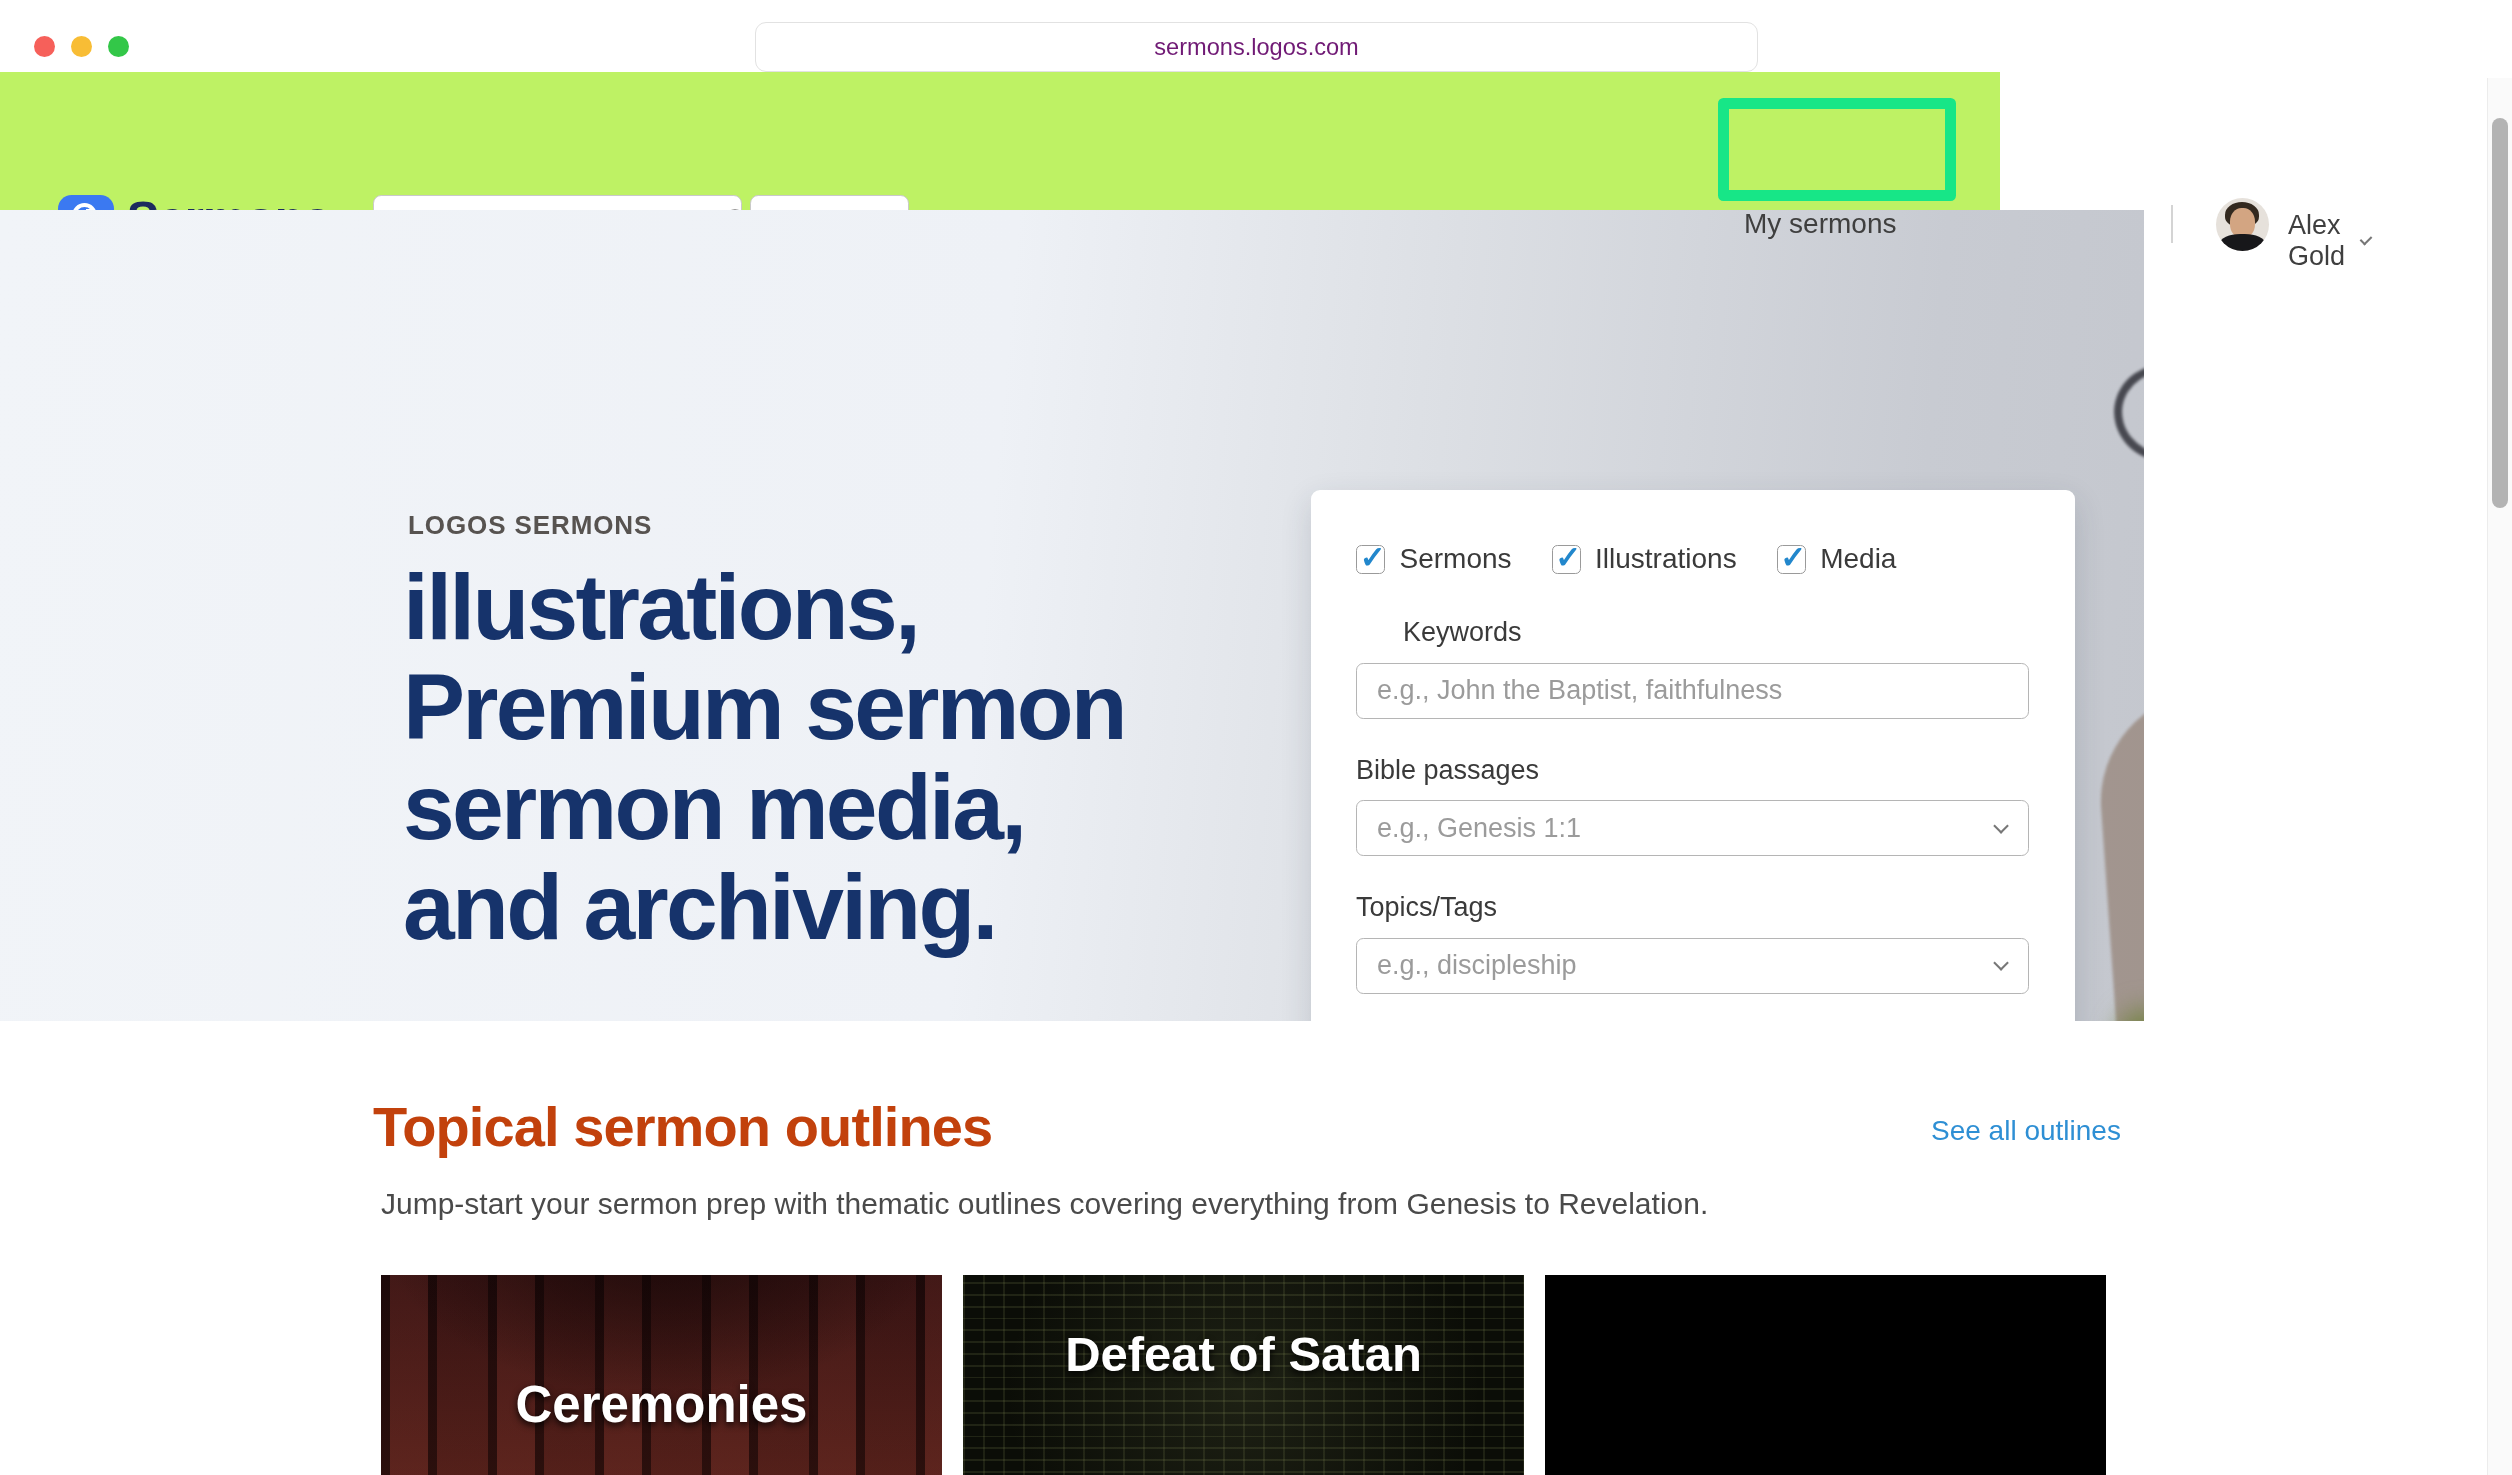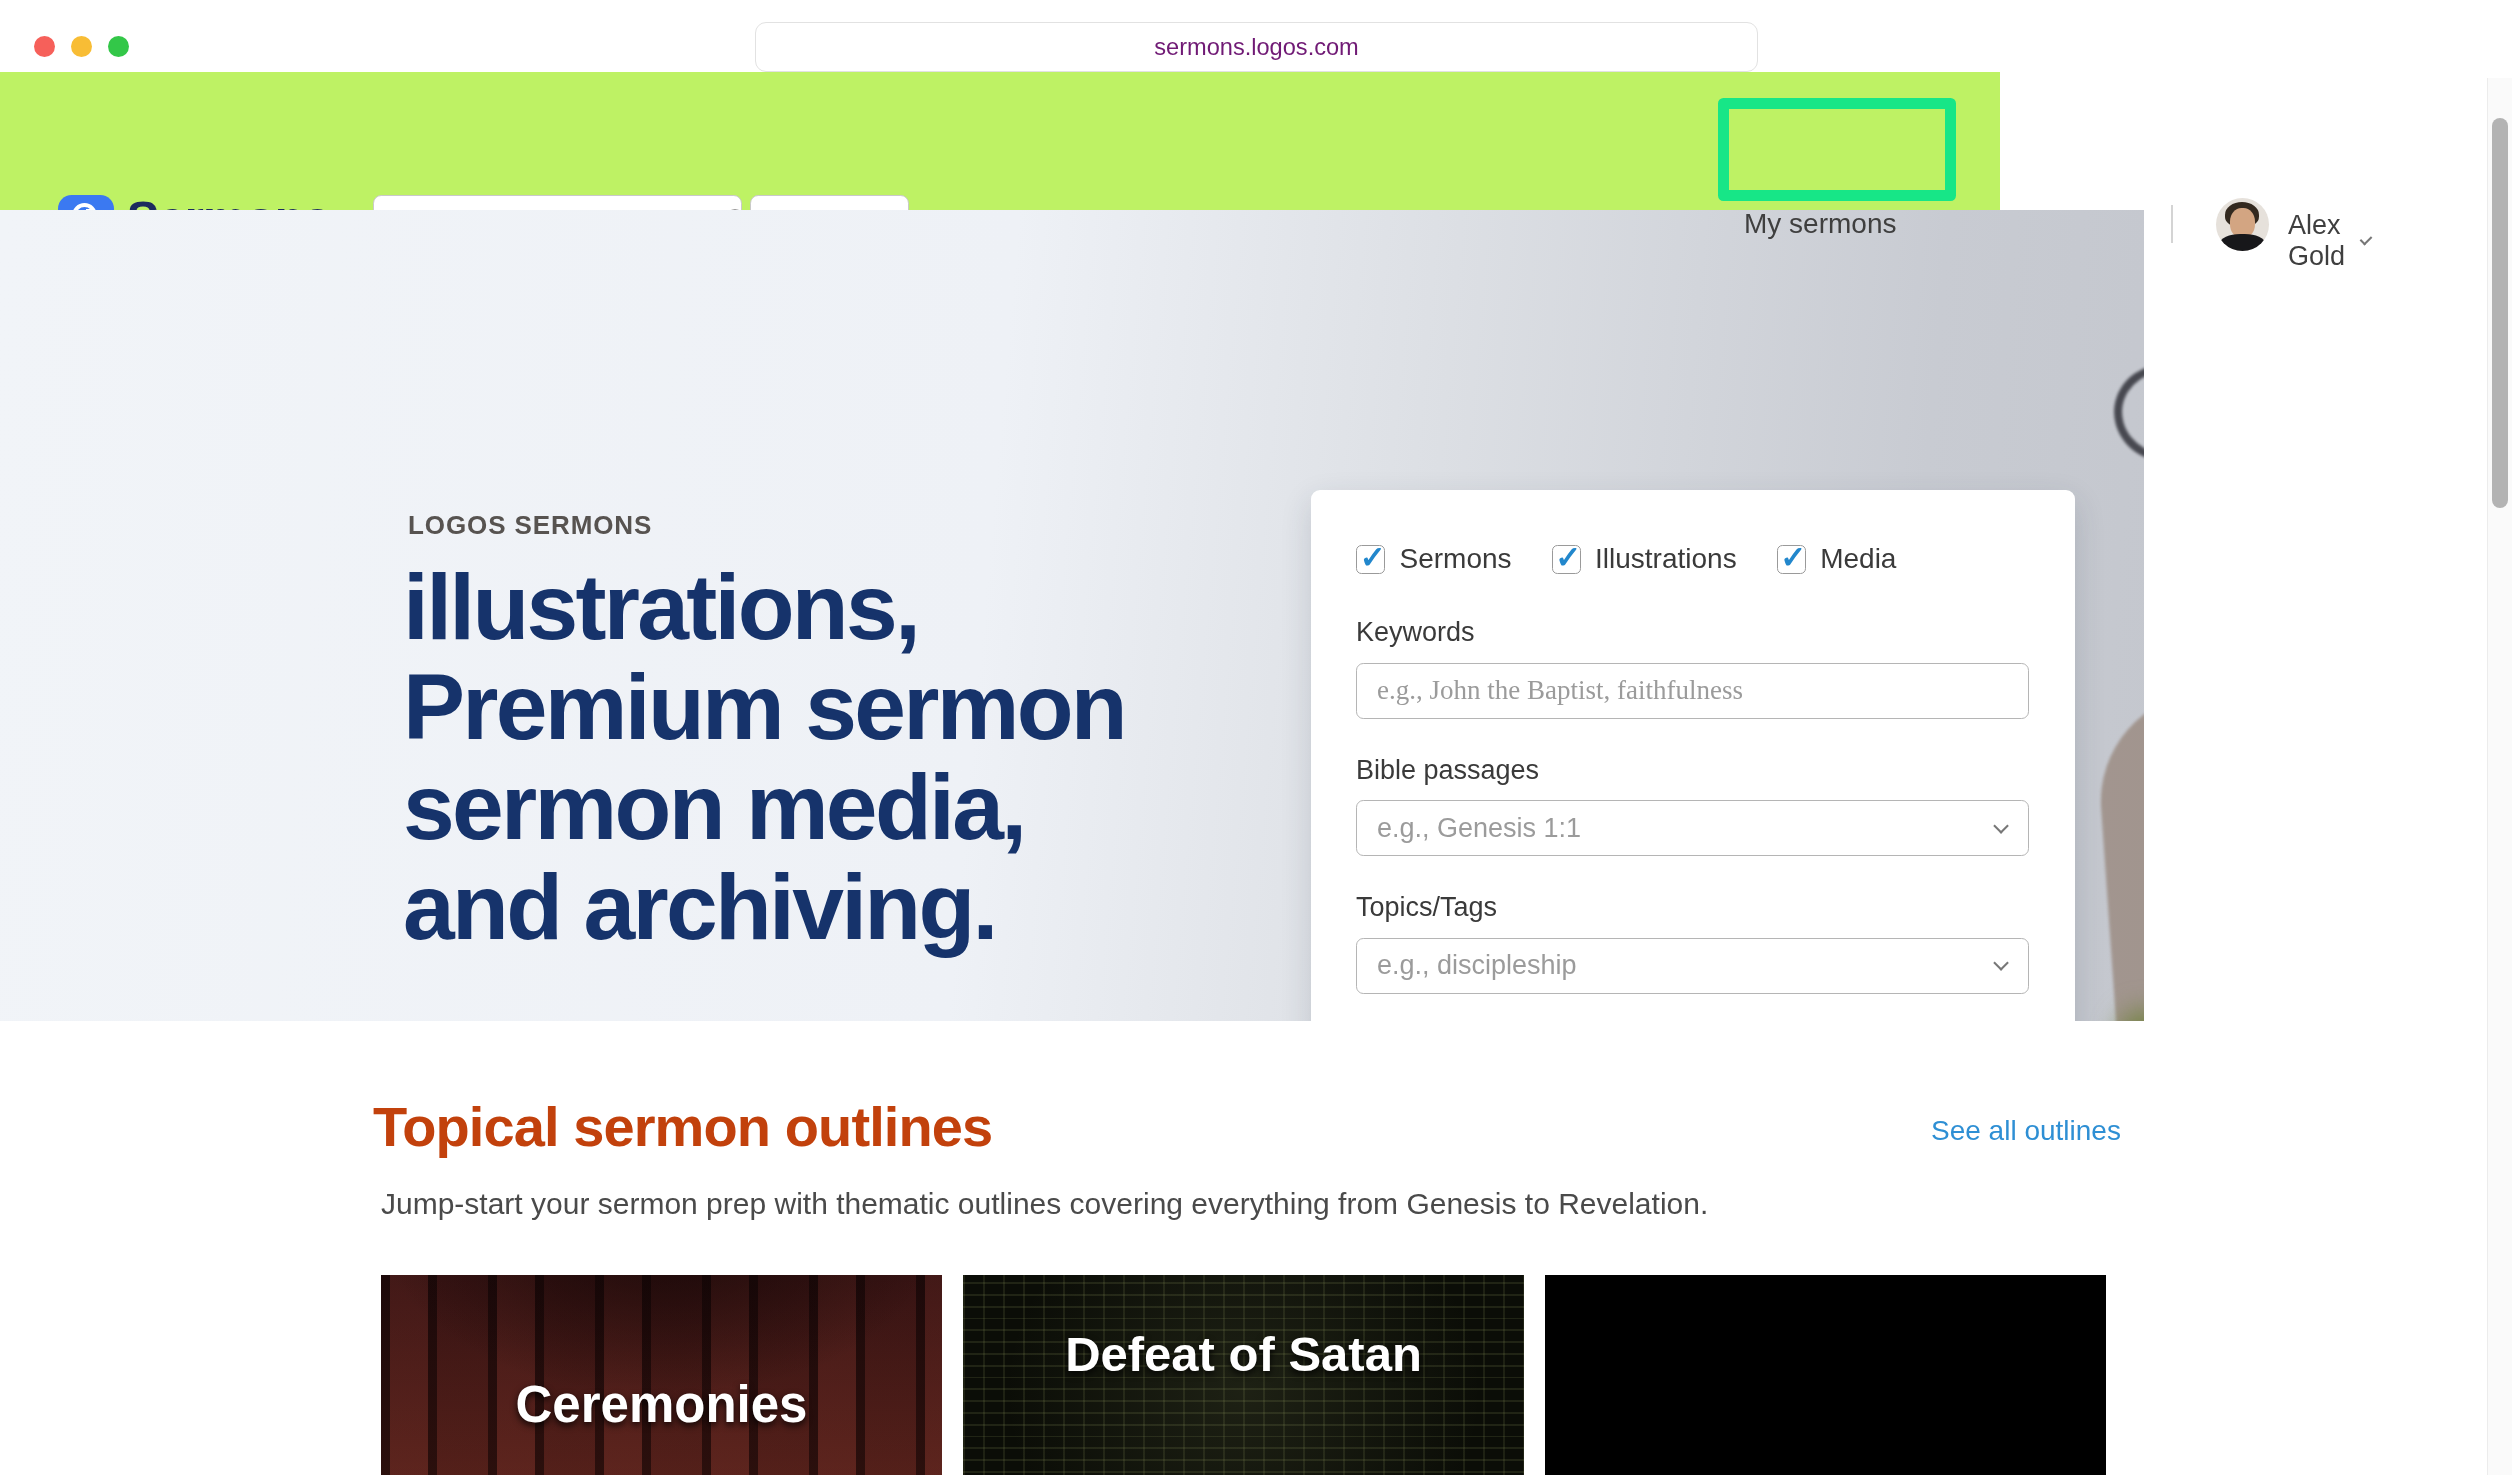--- a/index.html
+++ b/index.html
@@ -89,25 +89,25 @@
 
   
   .card { position:absolute; left:1311px; top:280px; width:764px; height:668px; background:#fff;
           border-radius:9px; box-shadow:0 11px 31px rgba(40,50,70,.16); padding:51px 45px 0 45px; z-index:5; }
   .filters { display:flex; gap:40px; align-items:center; height:36px; }
   .filter { display:flex; align-items:center; gap:14.5px; cursor:pointer; }
   .cb { position:relative; width:29px; height:29px; border:1.8px solid #9a9a9a; border-radius:5.4px; background:#fff; }
   .cb::after { content:"✓"; position:absolute; left:2.7px; top:-6.4px; font-size:31px; font-weight:bold; color:#2287cc; }
   .filter-label { font-size:28px; color:#3a3a3a; }
   .field-label { font-size:27px; color:#3a3a3a; margin-top:36px; }
-  .field-label.first { margin-top:40px; margin-bottom:0; }
+  .field-label.first { margin-top:40px; margin-bottom:0;margin-left:47px; }
   .tbox { margin-top:14.5px; width:673px; height:56px; border:1.8px solid #b5b5b5; border-radius:7.3px;
           display:flex; align-items:center; background:#fff; }
   .tbox input { border:none; outline:none; flex:1; font-size:27px; padding-left:20px; background:transparent;
-                font-family:Liberation Serif, serif; color:#3a3a3a; }
+                font-family:Liberation Sans, sans-serif; color:#3a3a3a; }
   .tbox input::placeholder { color:#9b9b9b; }
   .tbox .ph { flex:1; font-size:27px; color:#9b9b9b; padding-left:20px; }
   .tbox .chev { margin-right:23.6px; }
 
   
   .sec-title { position:absolute; left:373px; top:1094px; font-size:56px; font-weight:bold;
                color:#c2410c; letter-spacing:-0.9px; }
   .see-all { position:absolute; left:1931px; top:1115px; font-size:28px; color:#2e8fd4; cursor:pointer; }
   .sec-sub { position:absolute; left:381px; top:1187px; font-size:30px; color:#4a4a4a; }
 

